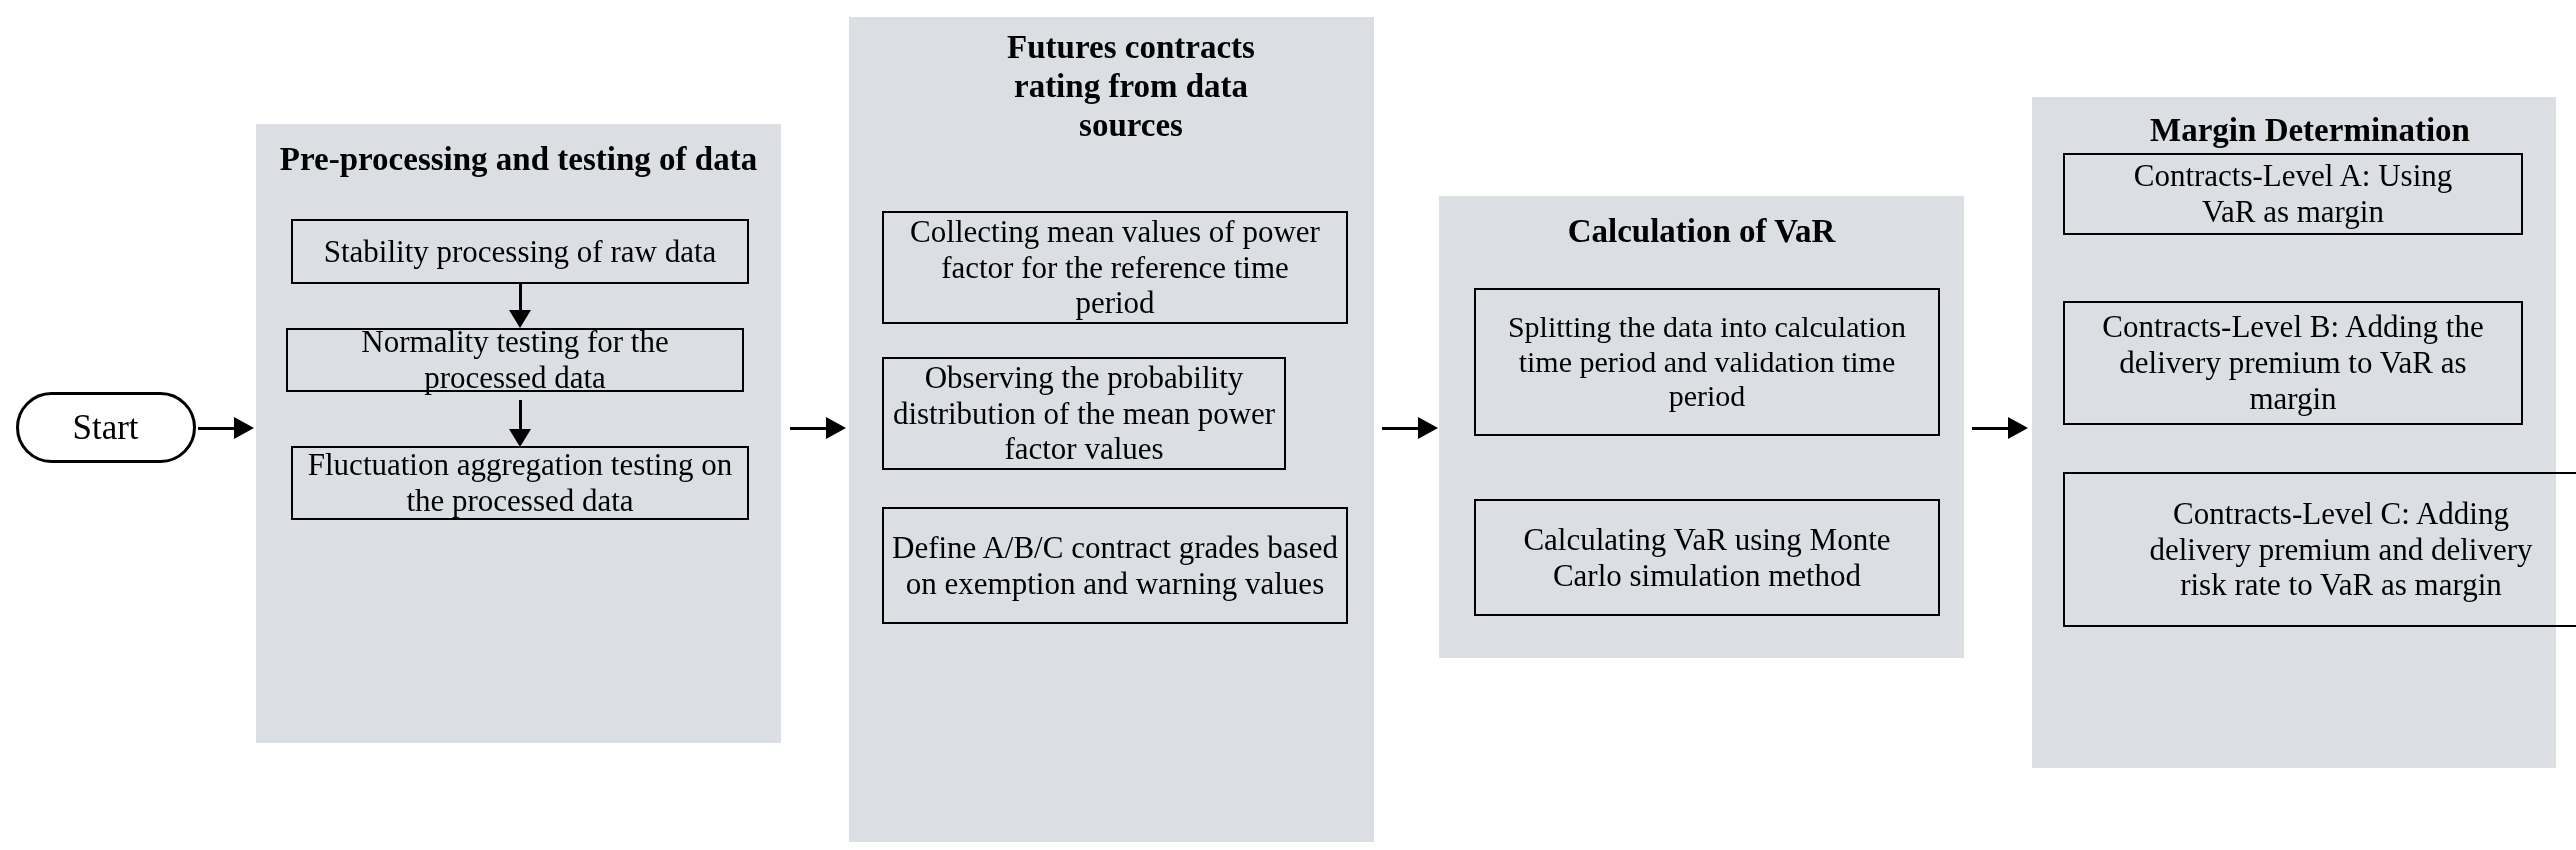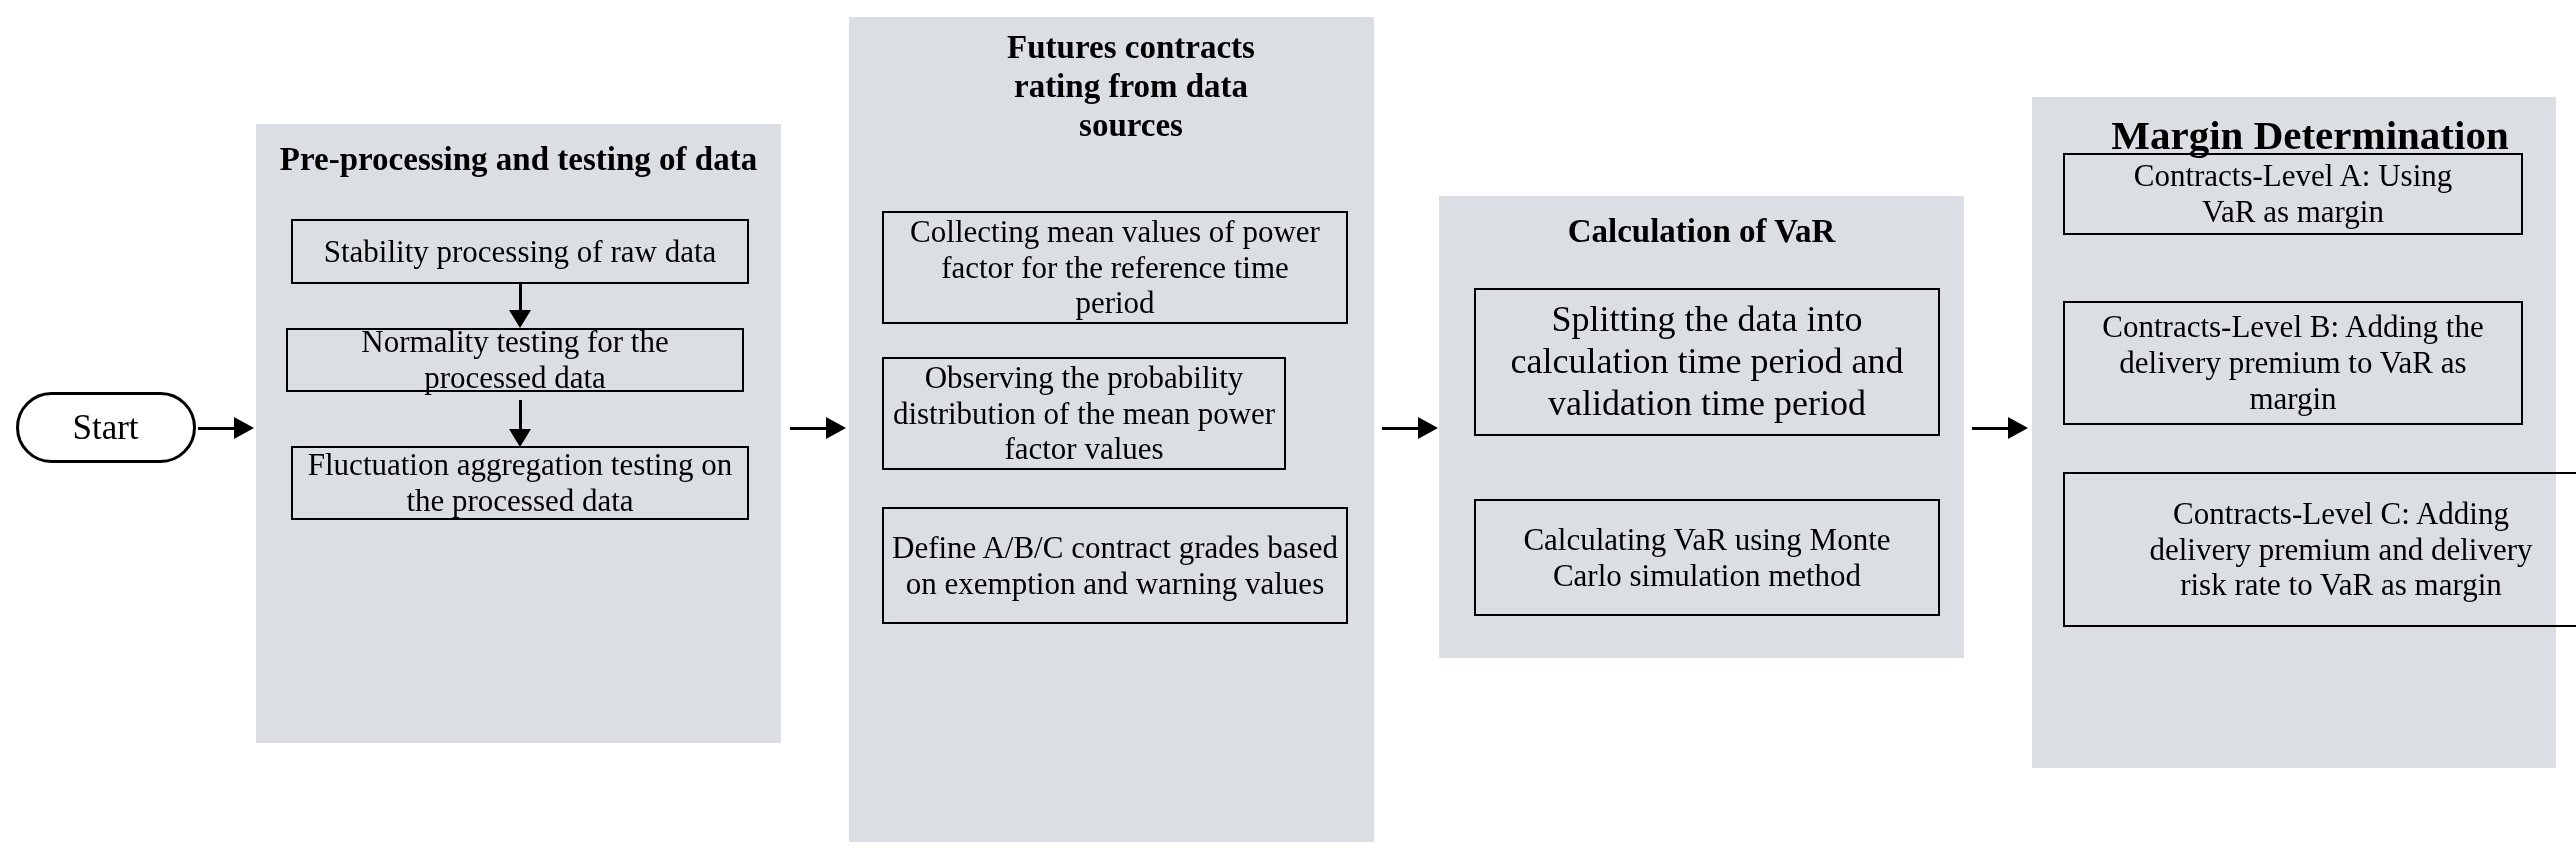--- a/index.html
+++ b/index.html
@@ -84,32 +84,32 @@
       <span style="font-size:31px;max-width:447px;">Define A/B/C contract grades based on exemption and warning values</span>
     </div>
   </div>
 
   <div class="harrow" style="left:1382px;top:427px;width:37px;"></div>
 
   <div class="panel" style="left:1439px;top:196px;width:525px;height:462px;">
     <div class="panel-title" style="top:15.5px;font-size:33px;">Calculation of VaR</div>
 
     <div class="node" style="left:35px;top:92px;width:466px;height:148px;">
-      <span style="font-size:36px;max-width:420px;">Splitting the data into calculation time period and validation time period</span>
+      <span style="font-size:30px;max-width:420px;">Splitting the data into calculation time period and validation time period</span>
     </div>
 
     <div class="node" style="left:35px;top:303px;width:466px;height:117px;">
       <span style="font-size:31px;max-width:443px;">Calculating VaR using Monte Carlo simulation method</span>
     </div>
   </div>
 
   <div class="harrow" style="left:1972px;top:427px;width:37px;"></div>
 
   <div class="panel" style="left:2032px;top:97px;width:524px;height:671px;">
-    <div class="panel-title" style="top:14px;font-size:41px;padding-left:32px;">Margin Determination</div>
+    <div class="panel-title" style="top:14px;font-size:33px;padding-left:32px;">Margin Determination</div>
 
     <div class="node" style="left:31px;top:56px;width:460px;height:82px;">
       <span style="font-size:31px;max-width:326px;">Contracts-Level A: Using VaR as margin</span>
     </div>
 
     <div class="node" style="left:31px;top:204px;width:460px;height:124px;align-items:center;">
       <span style="font-size:31px;max-width:435px;">Contracts-Level B: Adding the delivery premium to VaR as margin</span>
     </div>
 
     <div class="node" style="left:31px;top:375px;width:556px;height:155px;">

